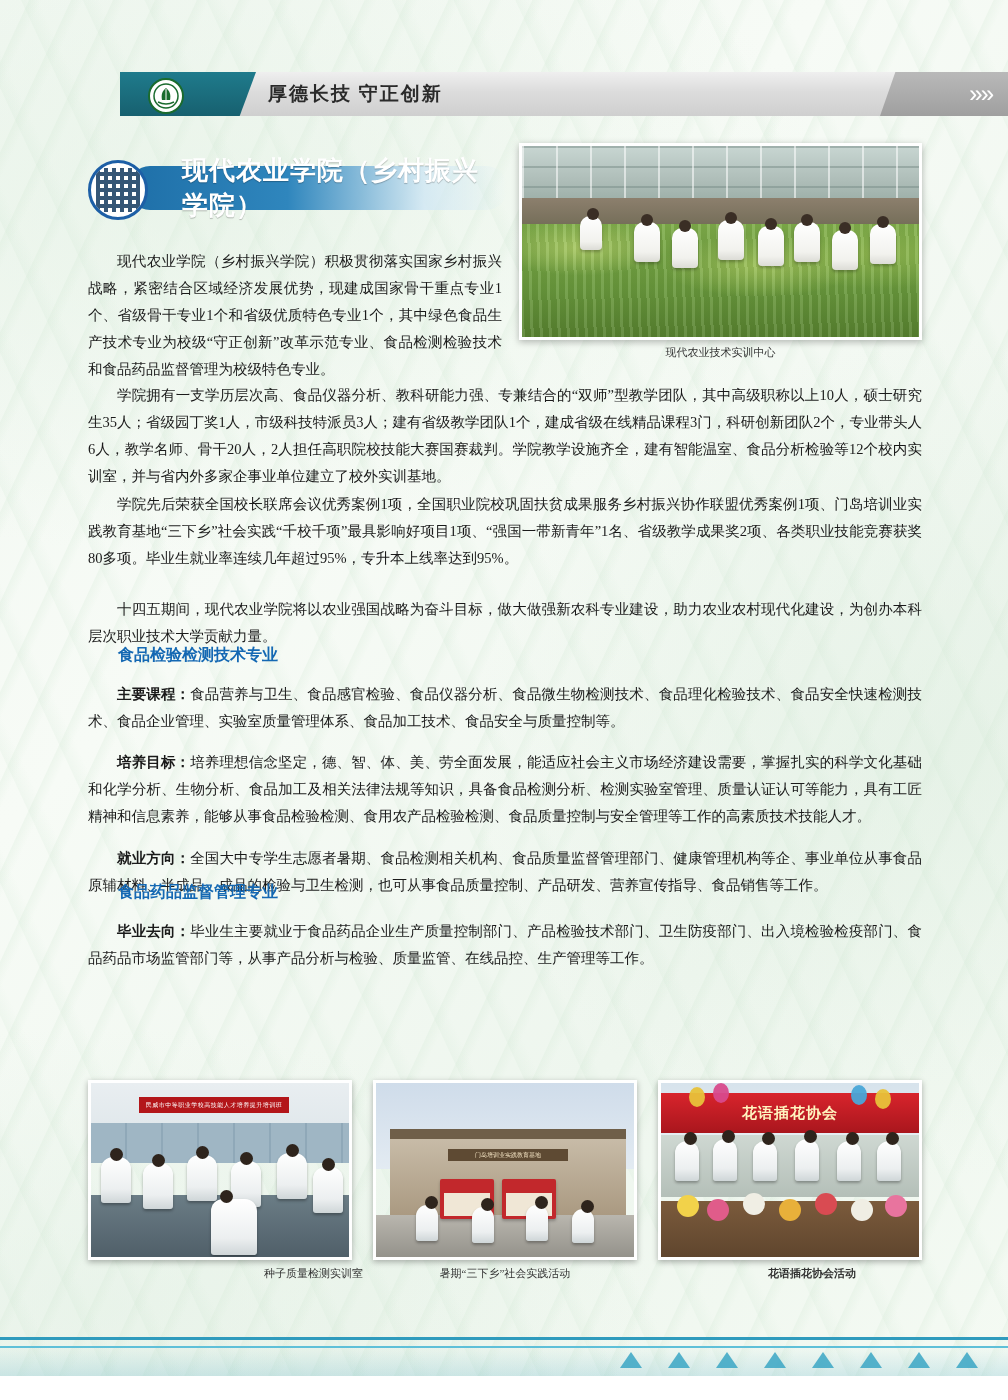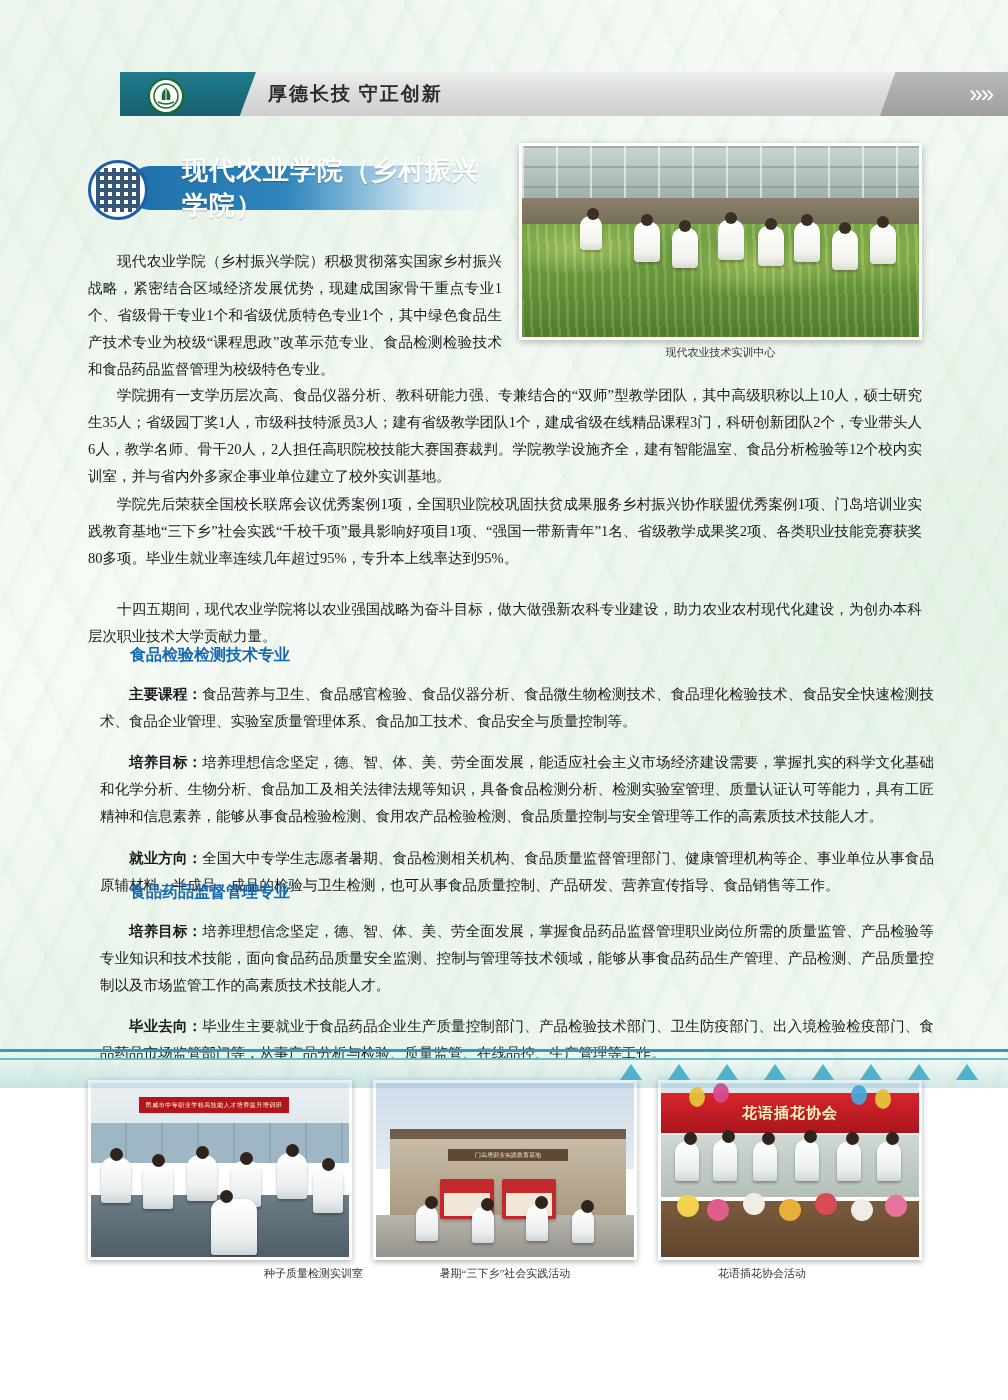--- a/index.html
+++ b/index.html
@@ -11,21 +11,21 @@
     height: 1400px;
     font-family: "Liberation Sans", sans-serif;
     background: #ffffff;
     position: relative;
     overflow: hidden;
   }
   .page {
     position: absolute;
     left: 0; top: 0;
     width: 1008px;
-    height: 1088px;
+    height: 1376px;
     background:
       radial-gradient(ellipse 900px 500px at 20% 15%, rgba(225,240,226,0.55), rgba(255,255,255,0) 70%),
       radial-gradient(ellipse 700px 600px at 95% 55%, rgba(222,238,224,0.5), rgba(255,255,255,0) 70%),
       radial-gradient(ellipse 800px 400px at 10% 95%, rgba(226,240,228,0.55), rgba(255,255,255,0) 70%),
       linear-gradient(135deg, #f2f8f2 0%, #f7fbf6 35%, #eef6ee 70%, #f4faf3 100%);
   }
   .page::before {
     content: "";
     position: absolute;
     left: 0; top: 0; right: 0; bottom: 0;
@@ -222,21 +222,21 @@
     width: 834px;
     font-family: "Liberation Serif", serif;
     font-size: 14.5px;
     line-height: 27px;
     color: #1a1a1a;
     text-align: justify;
   }
 
   .section {
     position: absolute;
-    left: 100px;
+    left: 88px;
     width: 834px;
   }
   .section-title {
     font-family: "Liberation Serif", serif;
     font-size: 16px;
     font-weight: bold;
     color: #1468b3;
     margin-left: 30px;
     margin-bottom: 2px;
   }
@@ -273,21 +273,21 @@
     position: absolute;
     top: 186px;
     width: 264px;
     text-align: center;
     font-size: 11px;
     color: #333;
     font-family: "Liberation Serif", serif;
   }
   .thumb-cap.c1 { left: 11px; text-align: right; }
   .thumb-cap.c2 { left: 285px; }
-  .thumb-cap.c3 { left: 542px; }
+  .thumb-cap.c3 { left: 592px; font-weight: bold; }
 
   
   .lab-wall { position:absolute; left:0;top:0;width:100%;height:78px;
     background: linear-gradient(180deg,#e9eef1 0%, #dbe4e8 100%); }
   .lab-banner { position:absolute; left:48px; top:14px; width:150px;height:16px;
     background:#b3161a; color:#fff; font-size:6px; display:flex;align-items:center;justify-content:center;
     letter-spacing:0.5px; font-family:"Liberation Serif",serif;}
   .lab-cab { position:absolute; left:0; top:40px; width:100%; height:40px;
     background: repeating-linear-gradient(90deg,#9fb6c4 0 34px, #8fa8b8 34px 36px); }
   .lab-bench { position:absolute; left:0; top:112px; width:100%; height:68px;
@@ -389,21 +389,21 @@
     <div class="gh-person" style="left:196px; top:74px;"></div>
     <div class="gh-person" style="left:236px; top:80px;"></div>
     <div class="gh-person" style="left:272px; top:76px;"></div>
     <div class="gh-person" style="left:310px; top:84px;"></div>
     <div class="gh-person" style="left:348px; top:78px;"></div>
     <div class="gh-person" style="left:58px; top:70px; width:22px;height:34px;"></div>
   </div>
   <div class="hero-caption">现代农业技术实训中心</div>
 
   <div class="body-col">
-    <p class="para">现代农业学院（乡村振兴学院）积极贯彻落实国家乡村振兴战略，紧密结合区域经济发展优势，现建成国家骨干重点专业1个、省级骨干专业1个和省级优质特色专业1个，其中绿色食品生产技术专业为校级“课程思政”改革示范专业、食品检测检验技术和食品药品监督管理为校级特色专业。</p>
+    <p class="para">现代农业学院（乡村振兴学院）积极贯彻落实国家乡村振兴战略，紧密结合区域经济发展优势，现建成国家骨干重点专业1个、省级骨干专业1个和省级优质特色专业1个，其中绿色食品生产技术专业为校级“守正创新”改革示范专业、食品检测检验技术和食品药品监督管理为校级特色专业。</p>
   </div>
 
   <div class="body-full" style="top: 382px;">
     <p class="para">学院拥有一支学历层次高、食品仪器分析、教科研能力强、专兼结合的“双师”型教学团队，其中高级职称以上10人，硕士研究生35人；省级园丁奖1人，市级科技特派员3人；建有省级教学团队1个，建成省级在线精品课程3门，科研创新团队2个，专业带头人6人，教学名师、骨干20人，2人担任高职院校技能大赛国赛裁判。学院教学设施齐全，建有智能温室、食品分析检验等12个校内实训室，并与省内外多家企事业单位建立了校外实训基地。</p>
   </div>
 
   <div class="body-full" style="top: 491px;">
     <p class="para">学院先后荣获全国校长联席会议优秀案例1项，全国职业院校巩固扶贫成果服务乡村振兴协作联盟优秀案例1项、门岛培训业实践教育基地“三下乡”社会实践“千校千项”最具影响好项目1项、“强国一带新青年”1名、省级教学成果奖2项、各类职业技能竞赛获奖80多项。毕业生就业率连续几年超过95%，专升本上线率达到95%。</p>
   </div>
 
@@ -413,21 +413,20 @@
 
   <div class="section" style="top: 645px;">
     <div class="section-title">食品检验检测技术专业</div>
     <p class="sec-para"><span class="lbl">主要课程：</span><span>食品营养与卫生、食品感官检验、食品仪器分析、食品微生物检测技术、食品理化检验技术、食品安全快速检测技术、食品企业管理、实验室质量管理体系、食品加工技术、食品安全与质量控制等。</span></p>
     <p class="sec-para"><span class="lbl">培养目标：</span><span>培养理想信念坚定，德、智、体、美、劳全面发展，能适应社会主义市场经济建设需要，掌握扎实的科学文化基础和化学分析、生物分析、食品加工及相关法律法规等知识，具备食品检测分析、检测实验室管理、质量认证认可等能力，具有工匠精神和信息素养，能够从事食品检验检测、食用农产品检验检测、食品质量控制与安全管理等工作的高素质技术技能人才。</span></p>
     <p class="sec-para"><span class="lbl">就业方向：</span><span>全国大中专学生志愿者暑期、食品检测相关机构、食品质量监督管理部门、健康管理机构等企、事业单位从事食品原辅材料、半成品、成品的检验与卫生检测，也可从事食品质量控制、产品研发、营养宣传指导、食品销售等工作。</span></p>
   </div>
 
   <div class="section" style="top: 882px;">
     <div class="section-title">食品药品监督管理专业</div>
-    <p class="sec-para"><span class="lbl">培养目标：</span><span>培养理想信念坚定，德、智、体、美、劳全面发展，掌握食品药品监督管理职业岗位所需的质量监管、产品检验等专业知识和技术技能，面向食品药品质量安全监测、控制与管理等技术领域，能够从事食品药品生产管理、产品检测、产品质量控制以及市场监管工作的高素质技术技能人才。</span></p>
     <p class="sec-para"><span class="lbl">毕业去向：</span><span>毕业生主要就业于食品药品企业生产质量控制部门、产品检验技术部门、卫生防疫部门、出入境检验检疫部门、食品药品市场监管部门等，从事产品分析与检验、质量监管、在线品控、生产管理等工作。</span></p>
   </div>
 
   <div class="thumbs">
 
     <div class="thumb t1">
       <div class="lab-wall"></div>
       <div class="lab-cab"></div>
       <div class="lab-banner">民威市中等职业学校高技能人才培养提升培训班</div>
       <div class="lab-bench"></div>

